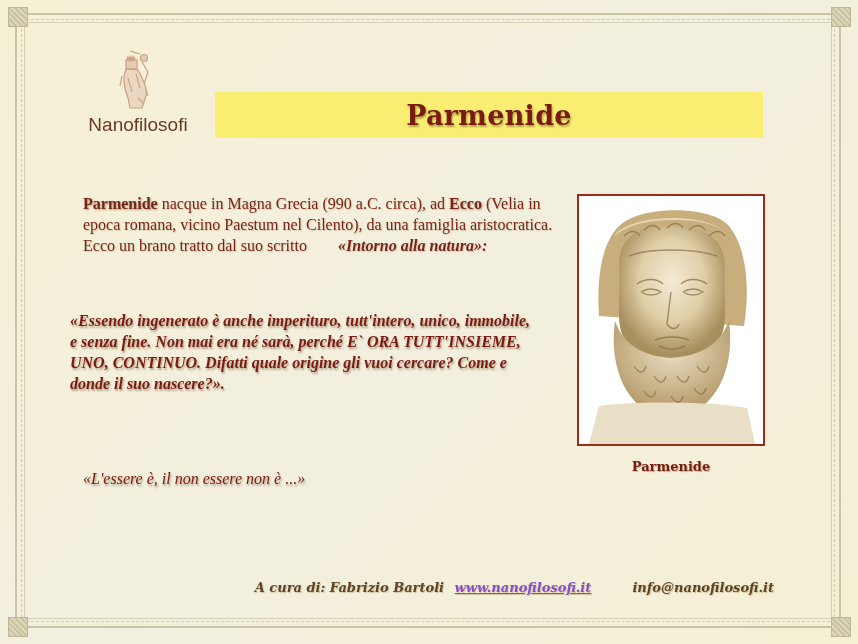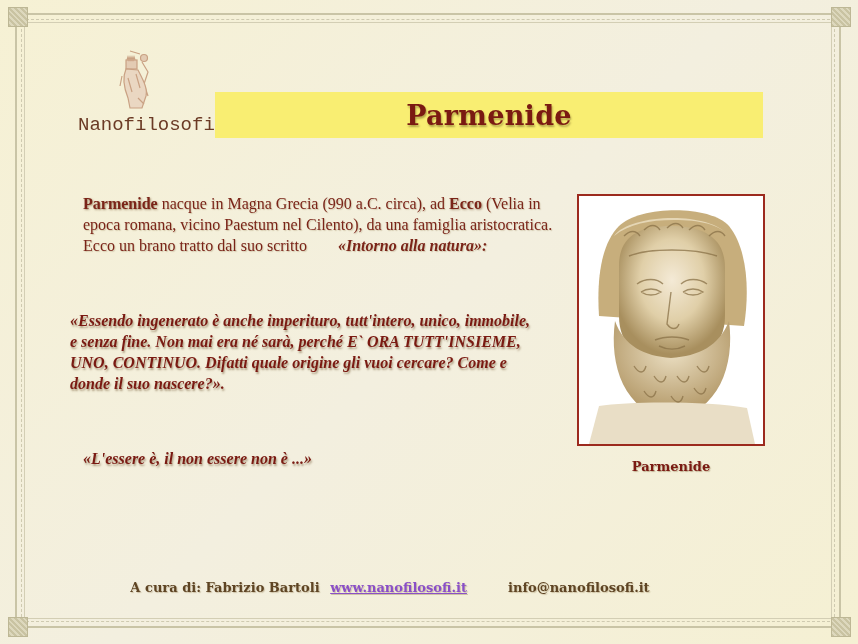--- a/index.html
+++ b/index.html
@@ -42,21 +42,21 @@
 
     
     .logo {
       position: absolute; left: 78px; top: 48px; width: 120px; text-align: center;
     }
     .logo-icon {
       display: block; margin: 0 auto; width: 40px; height: 62px;
     }
     .logo-text {
       display: block; margin-top: 4px;
-      font-family: Liberation Mono, monospace; font-size: 19px; color: #6b3a25;
+      font-family: Liberation Sans, sans-serif; font-size: 19px; color: #6b3a25;
     }
 
     
     .title-band {
       position: absolute; left: 215px; top: 92px; width: 548px; height: 46px;
       background: #f9ee72;
       display: flex; align-items: center; justify-content: center;
     }
     .title-text {
       font-family: "DejaVu Serif", serif; font-weight: bold; font-size: 27px;
@@ -81,44 +81,46 @@
       font-style: italic; font-weight: bold;
       color: #7a1a12;
       text-shadow: 1px 2px 2px rgba(90,60,20,0.45);
     }
     .famous {
       position: absolute; left: 83px; top: 448px; width: 470px;
       font-family: "Liberation Serif", serif; font-size: 16px; line-height: 21px;
       color: #7a2418;
     }
     .famous .quote {
-      font-style: italic; font-weight: bold; color: #7a1a12;
+      font-style: italic; font-weight: normal; color: #7a1a12;
       text-shadow: 1px 2px 2px rgba(90,60,20,0.45);
+      margin-top: 20px;
     }
 
     
     .portrait {
       position: absolute; left: 577px; top: 194px; width: 188px; height: 252px;
       border: 2px solid #9c2a1e; box-sizing: border-box;
       background: #fff; overflow: hidden;
     }
     .portrait svg { width: 100%; height: 100%; display: block; }
     .portrait-caption {
       position: absolute; left: 577px; top: 459px; width: 188px; text-align: center;
       font-family: "DejaVu Serif", serif; font-weight: bold; font-size: 13px;
       color: #7a1a12;
       text-shadow: 1px 1px 1px rgba(100,70,20,0.35);
     }
 
     
     .footer {
-      position: absolute; left: 0; top: 580px; width: 780px; text-align: center;
+      position: absolute; left: 0; top: 580px; width: 780px; text-align: right;
       font-family: "DejaVu Serif", serif; font-weight: bold; font-size: 13px;
       color: #5e4423;
       text-shadow: 1px 1px 1px rgba(120,90,40,0.3);
+      font-style: italic;
     }
     .footer span { margin: 0 6px; }
     .footer a { color: #8a4fc8; text-decoration: underline; font-weight: bold; }
     .footer .gap { display: inline-block; width: 14px; }
   </style>
 </head>
 <body>
 
 <div class="page">
   <div class="frame-outer"></div>

